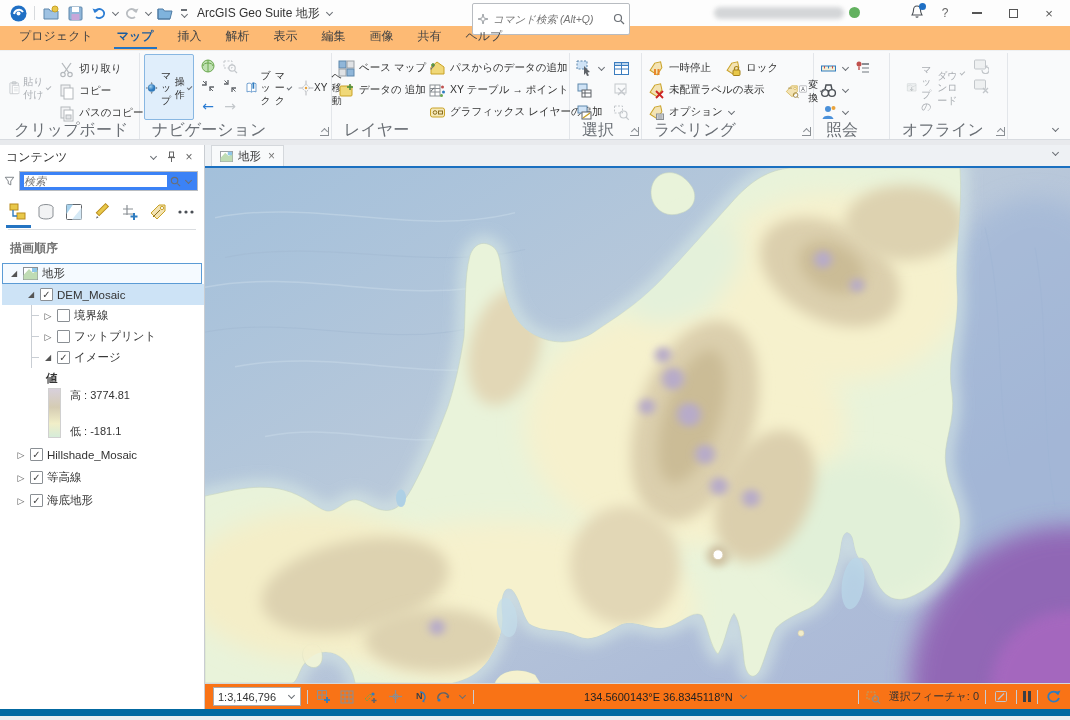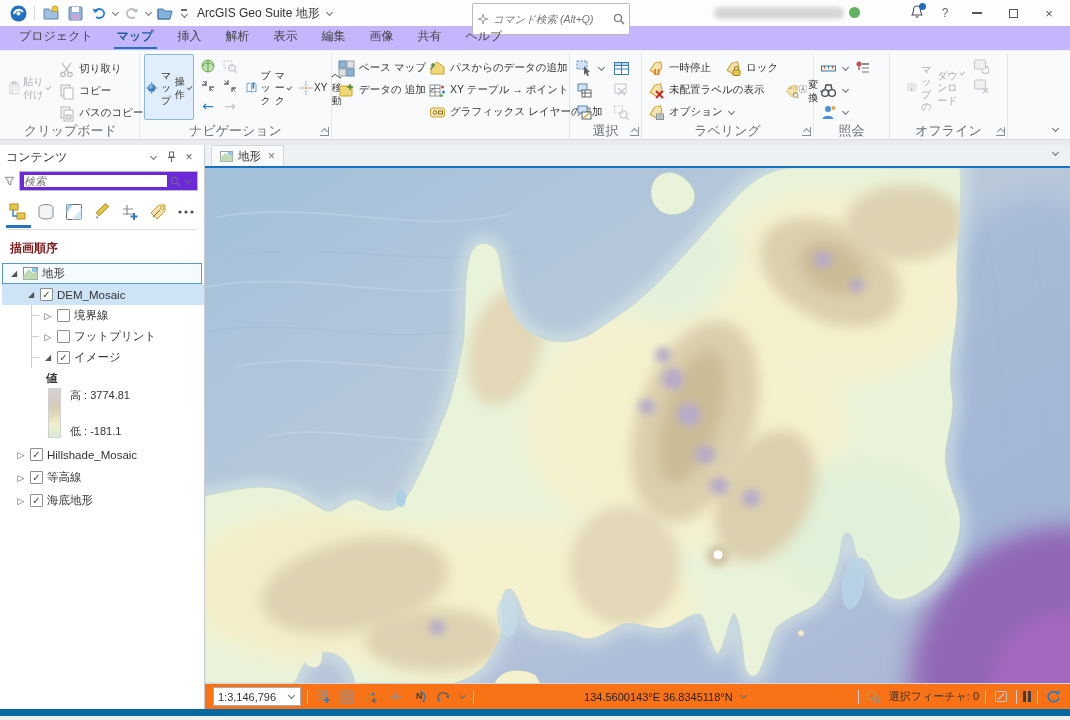--- a/index.html
+++ b/index.html
@@ -17,56 +17,56 @@
 .blurname{position:absolute;left:714px;top:7px;width:130px;height:12px;background:#d4d6d8;border-radius:6px;filter:blur(2px)}
 .presence{position:absolute;left:849px;top:7px;width:11px;height:11px;border-radius:50%;background:#62b15f}
 .tbright{position:absolute;right:6px;top:0;height:26px;display:flex;align-items:center;gap:6px}
 .winbtn{width:30px;height:24px;display:flex;align-items:center;justify-content:center;color:#555;font-size:13px}
 .helpq{color:#666;font-size:12px;width:22px;text-align:center}
 .bell{position:relative;width:22px;text-align:center}
 .belldot{position:absolute;right:2px;top:-1px;width:7px;height:7px;border-radius:50%;background:#1f6fc4}
 .minline{width:10px;height:1.4px;background:#555}
 .maxbox{width:9px;height:9px;border:1.2px solid #555}
 
-.menurow{height:24px;display:flex;align-items:flex-end;padding:0 8px;background:#c4b5fd;gap:2px;flex:0 0 auto}
+.menurow{height:24px;display:flex;align-items:flex-end;padding:0 8px;background:#fdba74;gap:2px;flex:0 0 auto}
 .mtab{padding:3px 11px 5px 11px;font-size:12px;color:#444;position:relative;cursor:default;white-space:nowrap}
 .mtab.active{color:#1b5c9e;font-weight:bold}
 .mtab.active::after{content:"";position:absolute;left:8px;right:8px;bottom:1px;height:2.5px;background:#2474c2}
 
 .ribbon{height:90px;background:#f9fafb;border-top:1px solid #eef0f2;border-bottom:1px solid #d8dbe0;display:flex;padding:2px 0 0 2px;flex:0 0 auto}
 .rgroup{display:flex;flex-direction:column;border-right:1px solid #e3e6ea;padding:1px 4px 0 4px}
 .gbody{height:68px;display:flex;align-items:flex-start;gap:3px}
-.glabel{height:17px;font-size:13px;color:#6a6f75;display:flex;align-items:center;justify-content:center;position:relative;white-space:nowrap;padding:0 8px}
+.glabel{height:17px;font-size:16px;color:#6a6f75;display:flex;align-items:center;position:relative;white-space:nowrap;padding:0 8px}
 .launcher{position:absolute;right:-2px;bottom:3px;width:9px;height:9px;border-left:1px solid #8a8f94;border-top:1px solid #8a8f94;transform:rotate(180deg)}
 .launcher::after{content:"";position:absolute;left:1px;top:1px;width:4px;height:4px;border-left:1px solid #8a8f94;border-bottom:1px solid #8a8f94;transform:rotate(-45deg)}
 .bigbtn{width:50px;height:66px;display:flex;align-items:center;padding-top:3px;font-size:10px;line-height:1.25;text-align:center;border-radius:2px;border:1px solid transparent}
 .bigbtn .bicon{width:26px;height:26px;margin-bottom:1px}
 .bigbtn.sel{background:#e0eefb;border-color:#88b7e2}
 .dis{color:#a9adb2}
 .smallrow{height:22px;display:flex;align-items:center;gap:4px;font-size:10.5px;white-space:nowrap;padding:0 2px;color:#333}
 .sicon{width:17px;height:17px;flex:0 0 auto}
 .icobtn{width:22px;height:20px;display:flex;align-items:center;justify-content:center;gap:1px}
 .col{display:flex;flex-direction:column}
 .arrowtxt{font-size:14px;line-height:1;font-family:"DejaVu Sans",sans-serif}
 .ribbon-collapse{margin-left:auto;display:flex;align-items:flex-end;padding:0 10px 6px 0}
 
 .gap5{height:5px;background:#e8eaed;flex:0 0 auto}
 .main{flex:1;display:flex;min-height:0}
 .panel{width:205px;background:#fff;border-right:1px solid #c9cdd2;display:flex;flex-direction:column}
 .phead{height:24px;display:flex;align-items:center;padding:0 6px;font-size:12px;color:#333}
 .phead .sp{flex:1}
 .phicon{width:18px;display:flex;justify-content:center;color:#666}
 .psearchrow{display:flex;align-items:center;padding:2px 6px 4px 4px;gap:4px}
-.searchbox{flex:1;height:20px;border:1px solid #b8bcc1;background:#6d28d9;display:flex;align-items:center;padding:0 4px;gap:3px}
+.searchbox{flex:1;height:20px;border:1px solid #b8bcc1;background:#3b82f6;display:flex;align-items:center;padding:0 4px;gap:3px}
 .searchbox input{border:none;outline:none;flex:1;font-style:italic;font-size:11px;color:#8a8f94;font-family:inherit;min-width:0}
 .ptools{display:flex;align-items:center;gap:7px;padding:4px 8px 0 8px;height:30px}
 .ptool{width:24px;height:24px;display:flex;align-items:center;justify-content:center;position:relative}
 .ptool.active::after{content:"";position:absolute;left:-2px;right:-2px;bottom:-4px;height:3px;background:#2474c2}
 .ptoolline{height:1px;background:#dadde0;margin:4px 8px 0 8px}
-.dorder{font-weight:bold;font-size:12px;padding:10px 0 6px 10px;color:#7f1d1d}
+.dorder{font-weight:bold;font-size:12px;padding:10px 0 6px 10px;color:#737373}
 .trow{height:21px;display:flex;align-items:center;gap:4px;font-size:11.5px;color:#333;padding-left:6px}
 .trow .exp{width:10px;text-align:center;color:#555;font-size:8px;flex:0 0 auto}
 .trow.mapsel{border:1px solid #5b9bd5;background:#f5faff;margin:0 2px}
 .trow.demsel{background:#cde3f6;margin-left:2px}
 .cbx{width:13px;height:13px;border:1px solid #8a8f94;background:#fff;display:flex;align-items:center;justify-content:center;font-size:10px;color:#444;flex:0 0 auto;border-radius:1px}
 .kids{margin-left:31px;border-left:1px solid #c9ced4}
 .kids .trow{padding-left:0}
 .stub{width:7px;height:1px;background:#c9ced4;flex:0 0 auto}
 .legend{margin-left:46px;position:relative;height:76px}
 .leg-title{font-weight:bold;font-size:11.5px;padding:3px 0 2px 0}
@@ -380,20 +380,23 @@
           <div class="smallrow">
             <svg class="sicon" viewBox="0 0 17 17">
                 <rect x="1.5" y="4" width="14" height="9" rx="2" fill="#f5e9b8" stroke="#c9a227"></rect>
                 <circle cx="6" cy="8.5" r="1.8" fill="none" stroke="#8a6d1f"></circle>
                 <rect x="9.5" y="7" width="4" height="3" fill="none" stroke="#8a6d1f"></rect>
               </svg>
             <span>グラフィックス レイヤーの追加</span>
           </div>
         </div>
       </div>
+      <div class="glabel">
+          <span>レイヤー</span>
+        </div>
     </div>
 
     <div class="rgroup" style="width:72px">
       <div class="gbody" style="padding-top:3px">
         <div class="col">
           <div class="smallrow">
             <svg class="sicon" viewBox="0 0 17 17">
                 <rect x="1" y="1" width="10" height="8" fill="#cfe3f6" stroke="#5f87ab" stroke-dasharray="2 1.5"></rect>
                 <path d="M8 6 L14 12 L11.5 12.5 L13 15.5 L11 16 L9.8 13 L8 15 Z" fill="#5f6368"></path>
               </svg>

